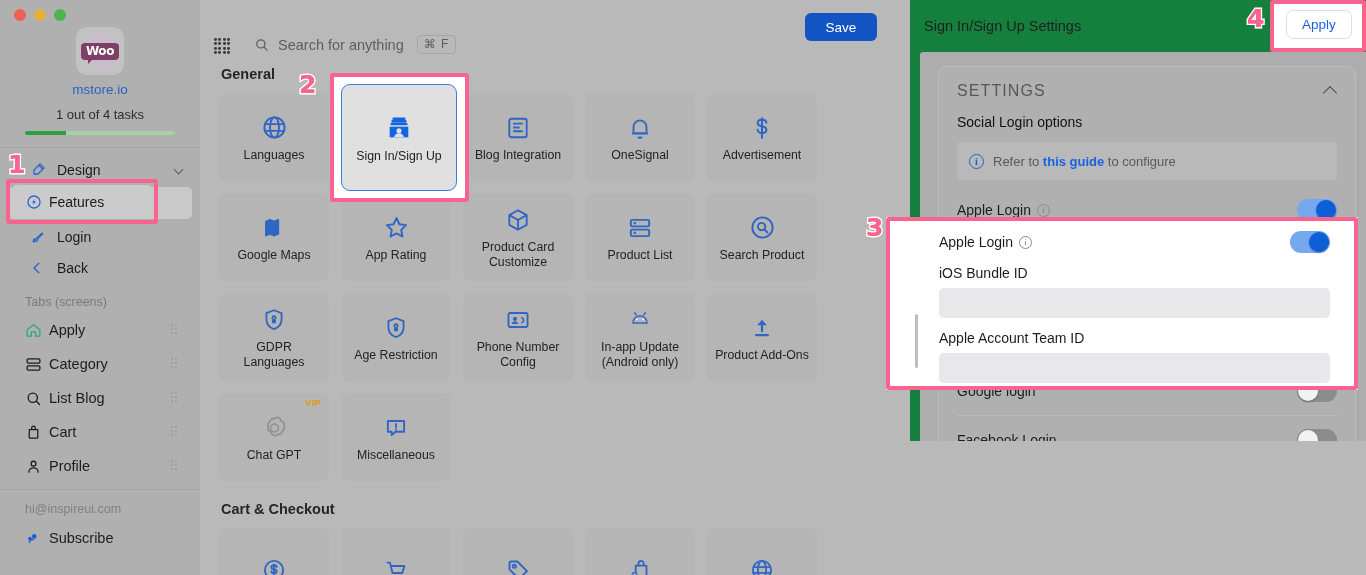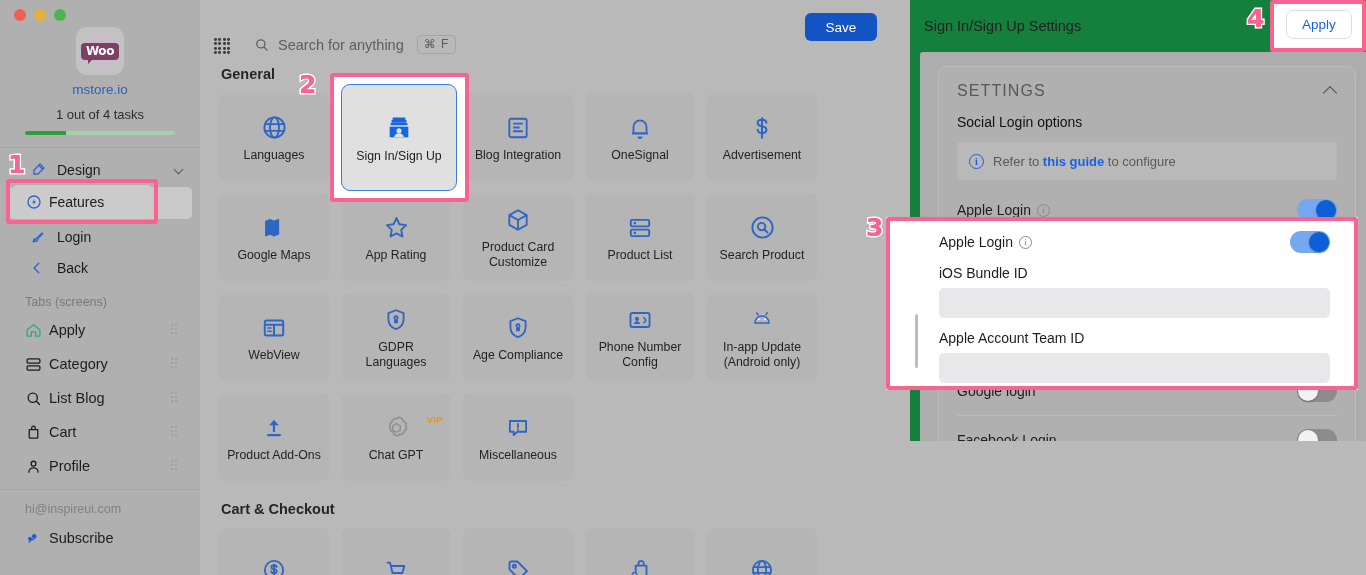--- a/index.html
+++ b/index.html
@@ -218,21 +218,21 @@
     display: flex; align-items: center; justify-content: center;
     margin-bottom: 4px;
   }
   .tile .t-lbl {
     font-size: 12.3px; color: #232323;
     text-align: center; line-height: 1.2;
     padding: 0 4px;
     white-space: pre-line;
   }
   .vip {
-    position: absolute; top: 21px; right: 8px;
+    position: absolute; top: 4px; right: 8px;
     color: #e09a17; font-size: 9.5px; font-weight: bold;
     letter-spacing: .3px;
   }
   .tile.dim .t-ico { color: #8f8f8f; }
 
   
   .tile.selected {
     background: #dddddd;
     border: 1.6px solid #3a7de0;
     box-shadow: 0 0 0 2px rgba(58,125,224,.12);
@@ -704,30 +704,20 @@
           <span class="t-ico">
             <svg width="27" height="27" viewBox="0 0 24 24" fill="none" stroke="#2f66c4" stroke-width="1.7" stroke-linecap="round">
                 <circle cx="12" cy="12" r="9"></circle>
                 <circle cx="11.2" cy="11.2" r="3.3"></circle>
                 <path d="M13.8 13.8l2.6 2.6"></path>
               </svg>
           </span>
           <span class="t-lbl">Search Product</span>
         </div>
 
-        <div class="tile">
-          <span class="t-ico">
-            <svg width="26" height="26" viewBox="0 0 24 24" fill="none" stroke="#2f66c4" stroke-width="1.8">
-                <rect x="3.5" y="5" width="17" height="14" rx="1.6"></rect>
-                <path d="M3.5 9h17M12 9v10"></path>
-                <path d="M5.8 12h4M5.8 15h4" stroke-width="1.6"></path>
-              </svg>
-          </span>
-          <span class="t-lbl">WebView</span>
-        </div>
 
         <div class="tile">
           <span class="t-ico">
             <svg width="26" height="26" viewBox="0 0 24 24" fill="none" stroke="#2f66c4" stroke-width="1.7" stroke-linejoin="round">
                 <path d="M12 3l7 2.6v5.6c0 4.4-3 7.7-7 9.2-4-1.5-7-4.8-7-9.2V5.6z"></path>
                 <rect x="10.2" y="11" width="3.6" height="4" rx="0.8" fill="#2f66c4" stroke="none"></rect>
                 <path d="M10.6 11V9.8a1.4 1.4 0 0 1 2.8 0V11"></path>
               </svg>
           </span>
           <span class="t-lbl">GDPR
@@ -735,21 +725,21 @@
         </div>
 
         <div class="tile">
           <span class="t-ico">
             <svg width="26" height="26" viewBox="0 0 24 24" fill="none" stroke="#2f66c4" stroke-width="1.7" stroke-linejoin="round">
                 <path d="M12 3l7 2.6v5.6c0 4.4-3 7.7-7 9.2-4-1.5-7-4.8-7-9.2V5.6z"></path>
                 <rect x="10.2" y="11" width="3.6" height="4" rx="0.8" fill="#2f66c4" stroke="none"></rect>
                 <path d="M10.6 11V9.8a1.4 1.4 0 0 1 2.8 0V11"></path>
               </svg>
           </span>
-          <span class="t-lbl">Age Compliance</span>
+          <span class="t-lbl">Age Restriction</span>
         </div>
 
         <div class="tile">
           <span class="t-ico">
             <svg width="26" height="26" viewBox="0 0 24 24" fill="none" stroke="#2f66c4" stroke-width="1.7">
                 <rect x="3.2" y="5.5" width="17.6" height="13" rx="1.6"></rect>
                 <circle cx="9.2" cy="11" r="1.9" fill="#2f66c4" stroke="none"></circle>
                 <path d="M6.2 15.6c.5-1.6 1.7-2.4 3-2.4s2.5.8 3 2.4z" fill="#2f66c4" stroke="none"></path>
                 <path d="M15 9.6c1.6.6 2.3 1.6 2.3 2.6s-.7 2-2.3 2.6" stroke-width="1.5"></path>
               </svg>

